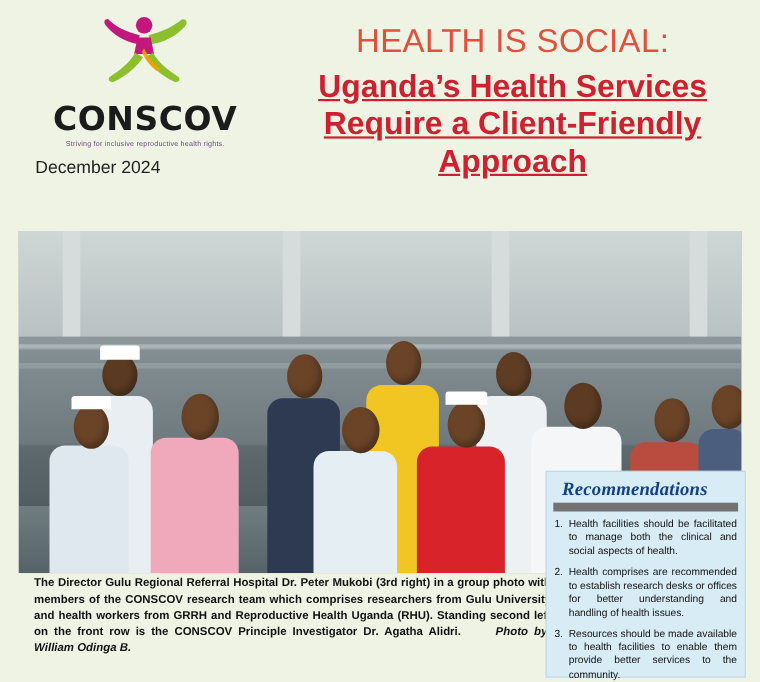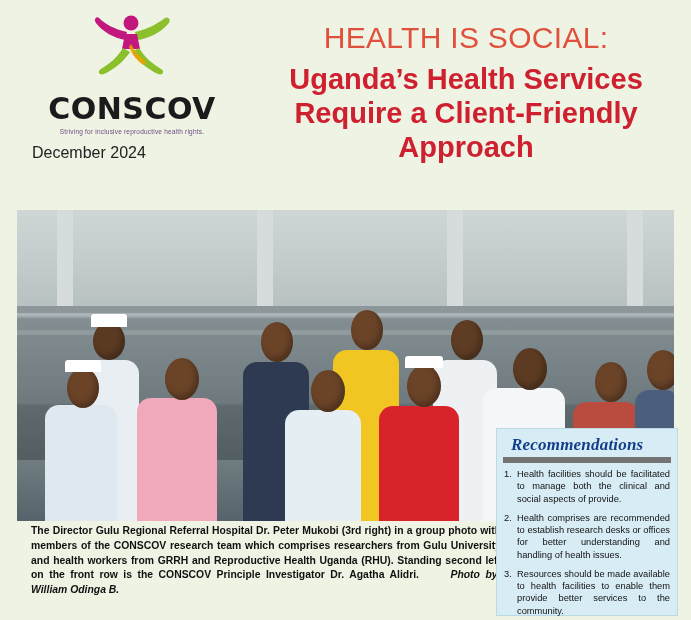--- a/index.html
+++ b/index.html
@@ -87,20 +87,21 @@
     letter-spacing: 0.3px;
     line-height: 1.05;
   }
   .headline-2 {
     margin-top: 8px;
     font-size: 29px;
     font-weight: bold;
     color: #cf2030;
     line-height: 1.18;
     font-family: "Liberation Sans", sans-serif;
+    text-decoration: underline;
   }
 
   
   .photo-wrap {
     position: absolute;
     left: 17px;
     top: 210px;
     width: 657px;
     height: 311px;
     overflow: hidden;
@@ -173,21 +174,21 @@
     background: #d8ecf5;
     border: 1px solid #bcd9e6;
   }
   .rec-title {
     font-family: "Liberation Serif", serif;
     font-weight: bold;
     font-style: italic;
     font-size: 17px;
     color: #123f8a;
     padding: 4px 0 2px 8px;
-    border-bottom: 6px solid #737373;
+    border-bottom: 8px solid #737373;
     margin: 2px 6px 5px 6px;
     letter-spacing: .2px;
   }
   .rec-list {
     margin: 0;
     padding: 0 7px 0 7px;
     list-style: none;
   }
   .rec-item {
     display: flex;
@@ -307,21 +308,21 @@
   <div class="caption">
     <span>The Director Gulu Regional Referral Hospital Dr. Peter Mukobi  (3rd right) in a group photo with members of the CONSCOV research team which comprises researchers from Gulu University and health workers from GRRH and Reproductive Health Uganda (RHU). Standing second left on the front row is the CONSCOV Principle Investigator Dr. Agatha Alidri.</span>
     <span class="photo-credit">Photo by:  William Odinga B.</span>
   </div>
 
   <div class="rec-box">
     <div class="rec-title">Recommendations</div>
     <ul class="rec-list">
       <li class="rec-item">
         <span class="rec-num">1.</span>
-        <span class="rec-text">Health facilities should be facilitated to manage both the clinical and social aspects of provide.</span>
+        <span class="rec-text">Health facilities should be facilitated to manage both the clinical and social aspects of health.</span>
       </li>
       <li class="rec-item">
         <span class="rec-num">2.</span>
         <span class="rec-text">Health comprises are recommended to establish research desks or offices for better understanding and handling of health issues.</span>
       </li>
       <li class="rec-item">
         <span class="rec-num">3.</span>
         <span class="rec-text">Resources should be made available to health facilities to enable them provide better services to the community.</span>
       </li>
     </ul>

